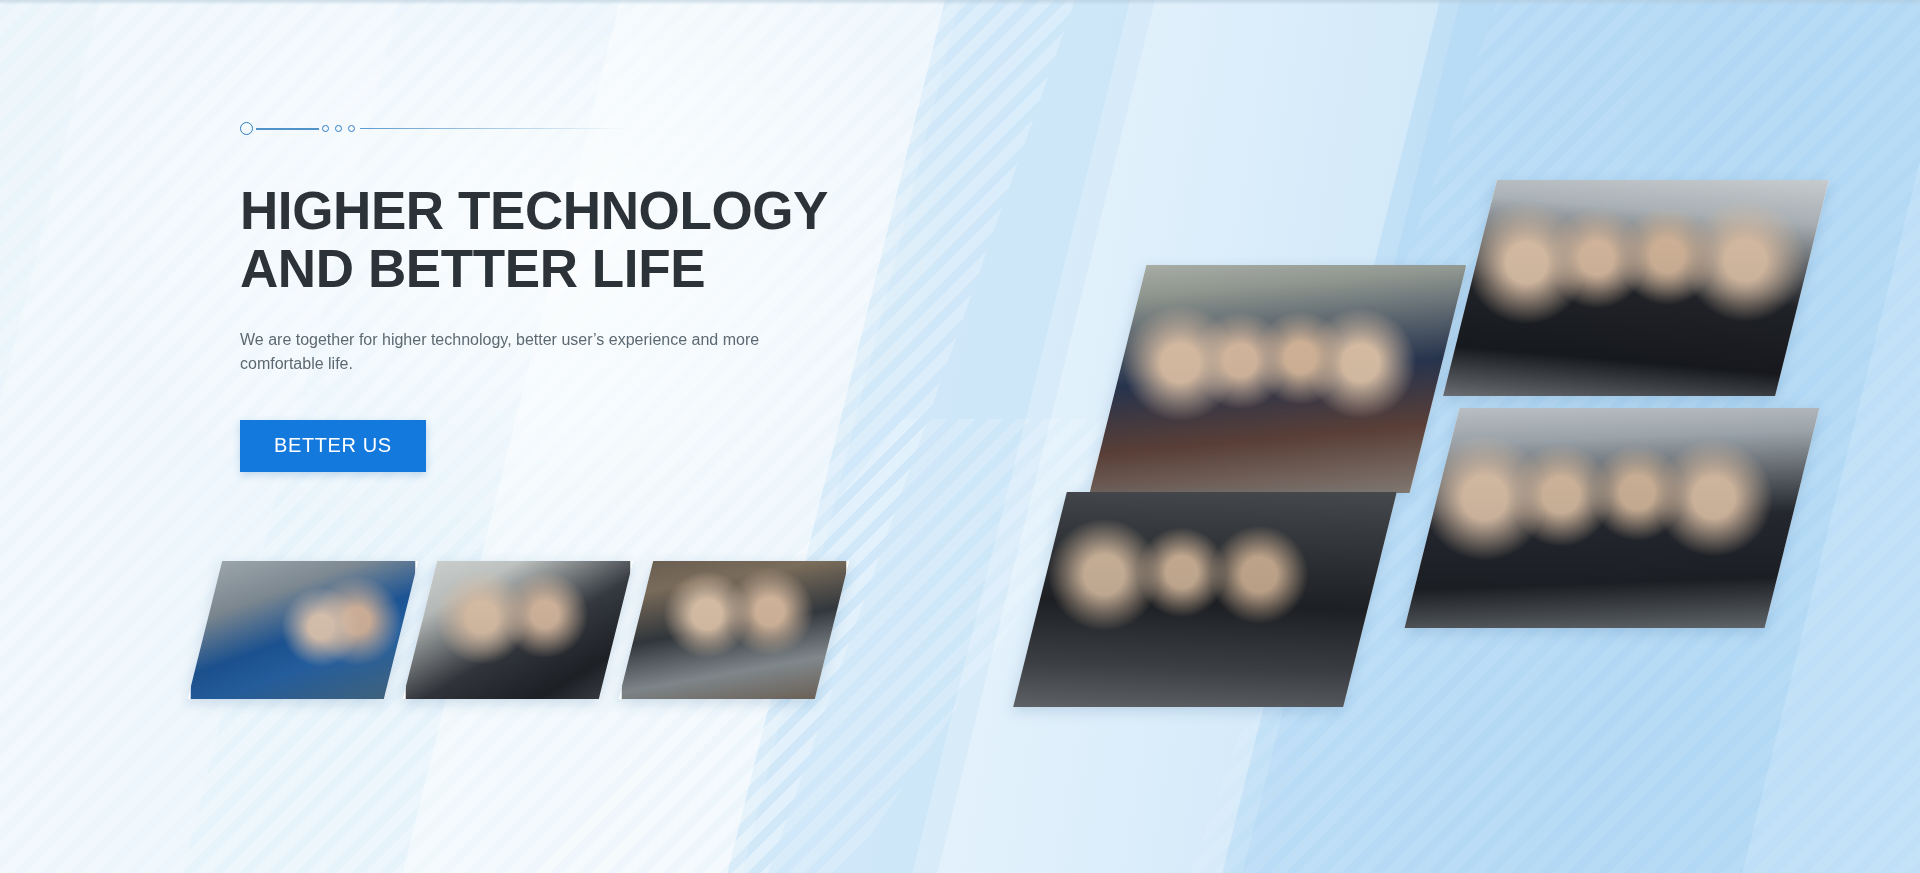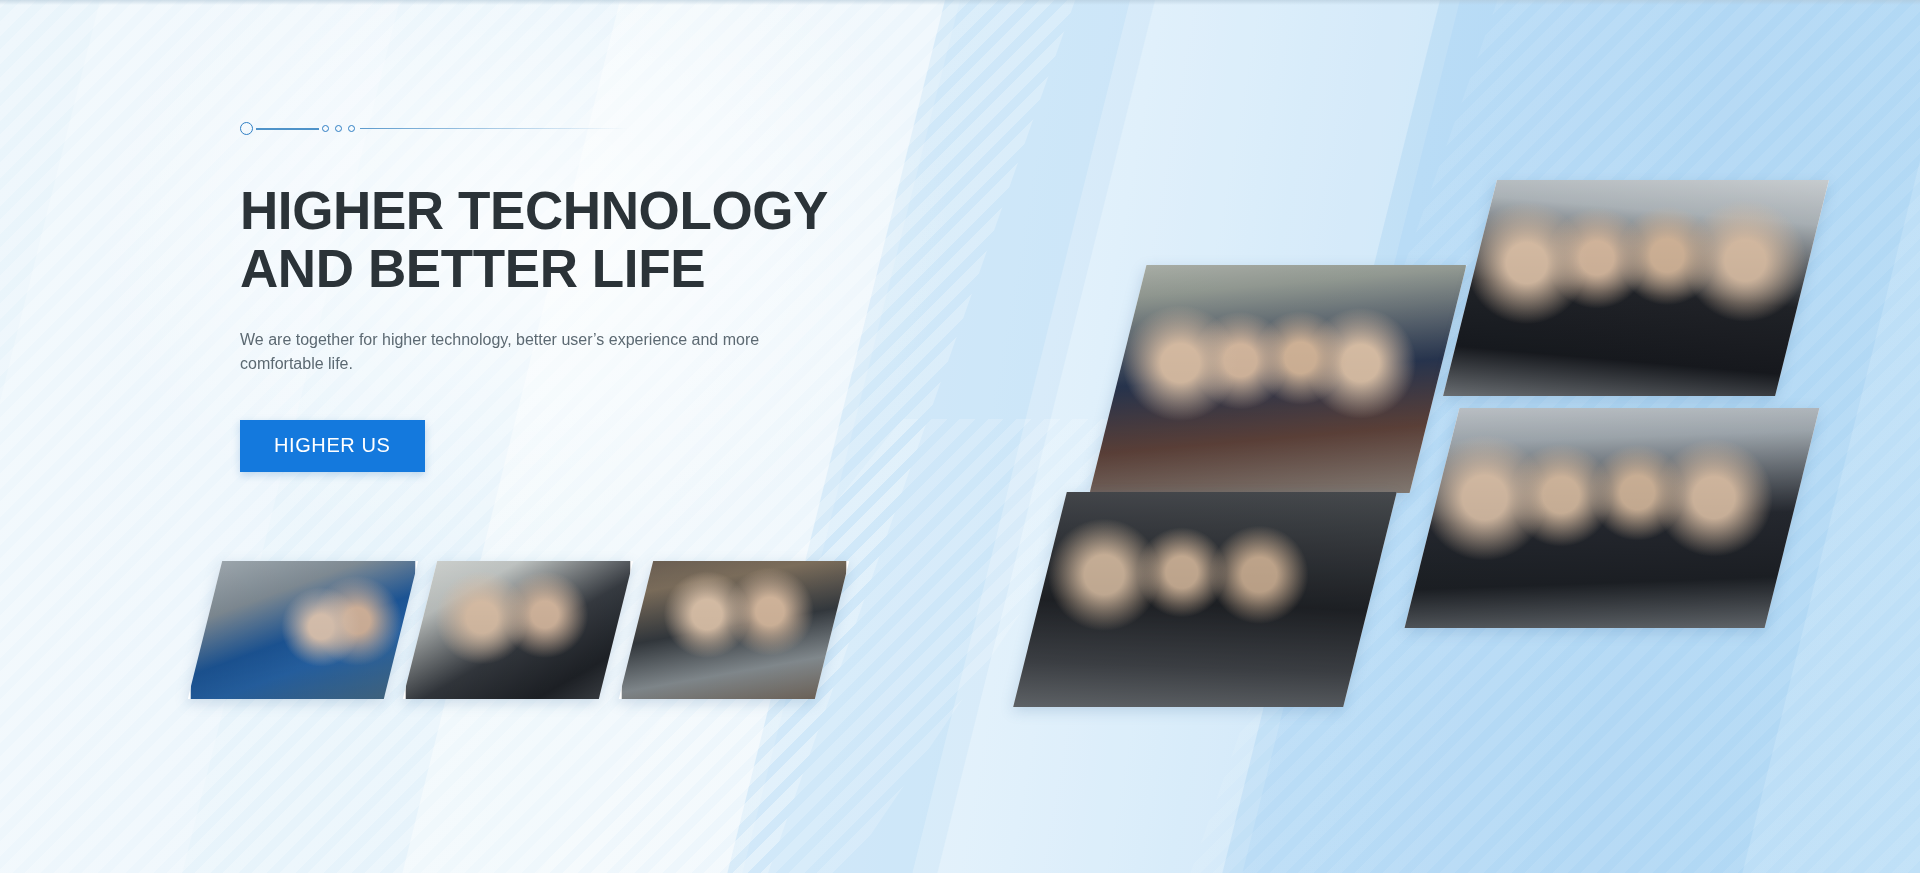--- a/index.html
+++ b/index.html
@@ -248,21 +248,21 @@
       <span class="dot d1"></span>
       <span class="dot d2"></span>
       <span class="dot d3"></span>
       <span class="seg2"></span>
     </div>
 
     <h1 class="headline">HIGHER TECHNOLOGY AND BETTER LIFE</h1>
 
     <p class="subtitle">We are together for higher technology, better user’s experience and more comfortable life.</p>
 
-    <button class="cta">HIGHER US</button>
+    <button class="cta">BETTER US</button>
   </div>
 
   <div class="photo strip-1">
     <div class="inner ph-a"></div>
   </div>
   <div class="photo strip-2">
     <div class="inner ph-b"></div>
   </div>
   <div class="photo strip-3">
     <div class="inner ph-c"></div>

